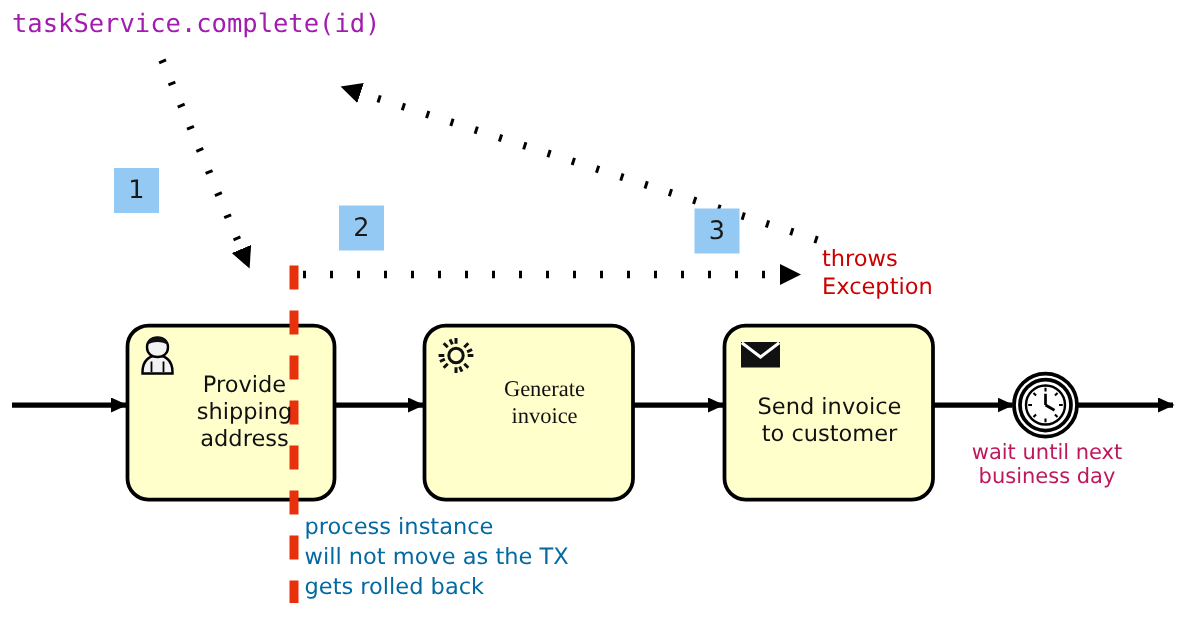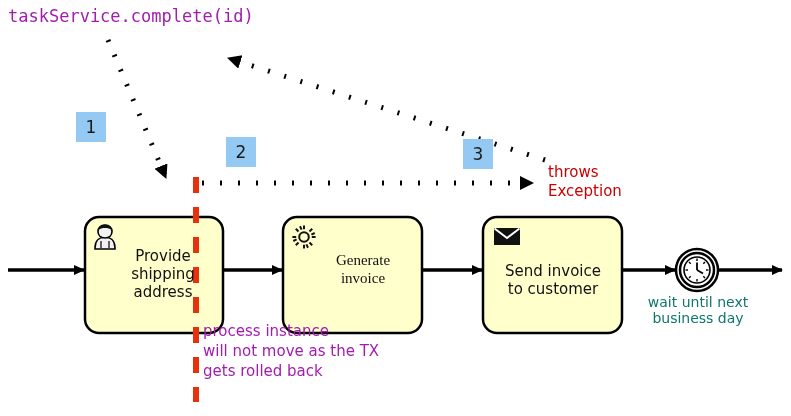--- a/index.html
+++ b/index.html
@@ -75,31 +75,31 @@
     white-space: pre-line;
   }
   .timer-label {
     position: absolute;
     left: 628px;
     top: 294px;
     width: 140px;
     text-align: center;
     font-family: "DejaVu Sans", sans-serif;
     font-size: 14px;
-    color: #0f766e;
+    color: #be185d;
     line-height: 16px;
     white-space: pre-line;
   }
   .rollback-note {
     position: absolute;
     left: 203px;
-    top: 321px;
+    top: 341px;
     font-family: "DejaVu Sans", sans-serif;
     font-size: 15px;
-    color: #a21caf;
+    color: #0369a1;
     line-height: 20px;
     white-space: pre-line;
   }
 </style>
 </head>
 <body>
 
 <div id="canvas">
 
   <svg id="diagram-svg" viewBox="0 0 791 416">

